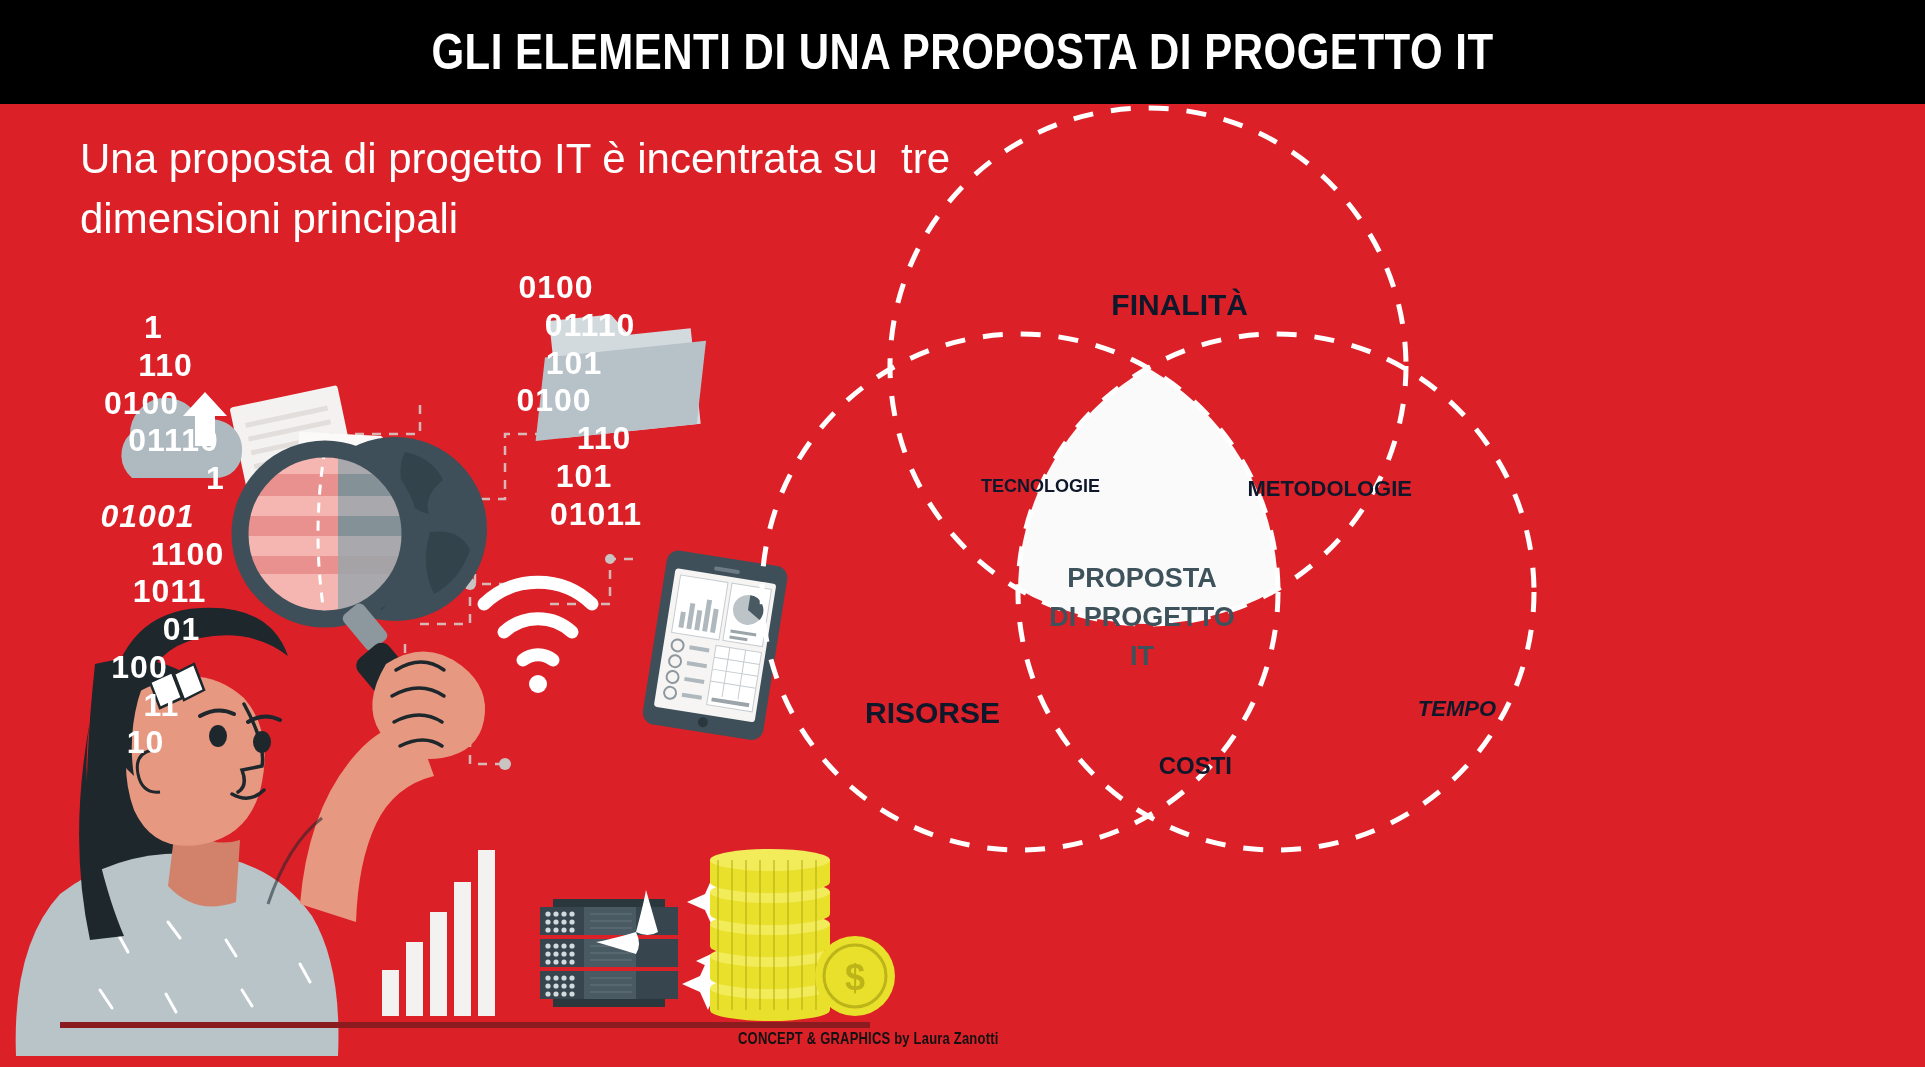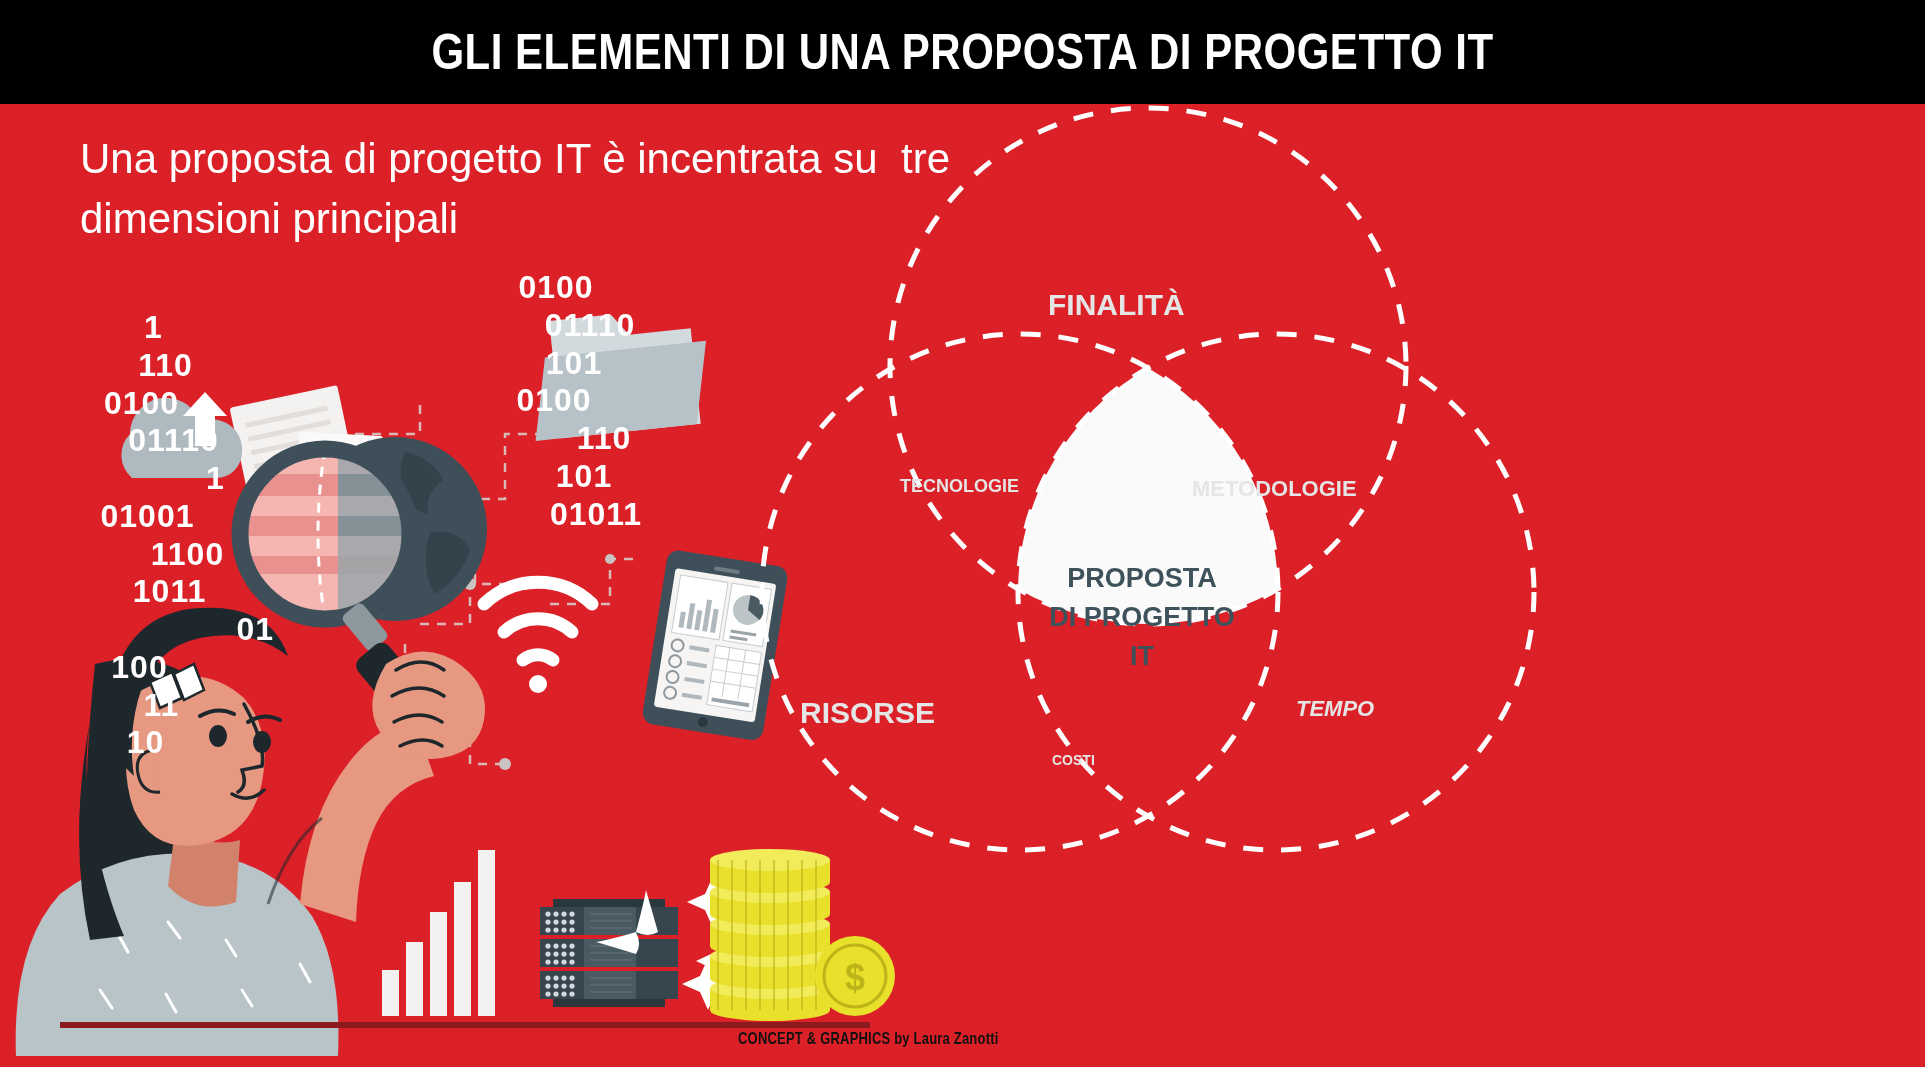--- a/index.html
+++ b/index.html
@@ -58,24 +58,24 @@
   }
   #binary-left { left: 95px; top: 205px; width: 185px; text-align: center; }
   #binary-left .bl { display: block; }
   #binary-right { left: 500px; top: 165px; width: 180px; text-align: center; }
   #binary-right .bl { display: block; }
   .bl.i0 { transform: translateX(-34px); }
   .bl.i1 { transform: translateX(-22px); }
   .bl.i2 { transform: translateX(-46px); }
   .bl.i3 { transform: translateX(-14px); }
   .bl.i4 { transform: translateX(28px); }
-  .bl.i5 { transform: translateX(-40px); }
+  .bl.i5 { transform: translateX(-40px); font-style: italic; }
   .bl.i6 { transform: translateX(0px); }
   .bl.i7 { transform: translateX(-18px); }
-  .bl.i8 { transform: translateX(-6px); text-align: right; }
+  .bl.i8 { transform: translateX(-6px); }
   .bl.i9 { transform: translateX(-48px); }
   .bl.i10 { transform: translateX(-26px); }
   .bl.i11 { transform: translateX(-42px); }
   .br.j0 { transform: translateX(-34px); }
   .br.j1 { transform: translateX(0px); }
   .br.j2 { transform: translateX(-16px); }
   .br.j3 { transform: translateX(-36px); }
   .br.j4 { transform: translateX(14px); }
   .br.j5 { transform: translateX(-6px); }
   .br.j6 { transform: translateX(6px); }
@@ -86,31 +86,31 @@
     color: #111111;
     font-size: 13px;
     font-weight: bold;
     letter-spacing: 0.2px;
     transform: scaleY(1.25);
     transform-origin: left top;
   }
   
   .venn-label {
     position: absolute;
-    color: #e5e5e5;
+    color: #0f172a;
     font-weight: bold;
-    text-align: left;
+    text-align: right;
     white-space: nowrap;
   }
   #lbl-finalita { left: 1048px; top: 184px; width: 200px; font-size: 30px; }
   #lbl-risorse  { left: 800px;  top: 592px; width: 200px; font-size: 30px; }
   #lbl-tempo    { left: 1296px; top: 592px; width: 200px; font-size: 22px; font-style: italic; }
   #lbl-tecnologie  { left: 900px;  top: 372px; width: 200px; font-size: 18px; }
   #lbl-metodologie { left: 1192px; top: 372px; width: 220px; font-size: 22px; }
-  #lbl-costi    { left: 1052px; top: 648px; width: 180px; font-size: 14px; }
+  #lbl-costi    { left: 1052px; top: 648px; width: 180px; font-size: 24px; }
   #lbl-center {
     position: absolute; left: 1032px; top: 455px; width: 220px;
     color: #3E525C; font-size: 27px; font-weight: bold;
     line-height: 1.45; text-align: center;
   }
   #lbl-center .cl { display: block; white-space: nowrap; }
 </style>
 </head>
 <body>
 

